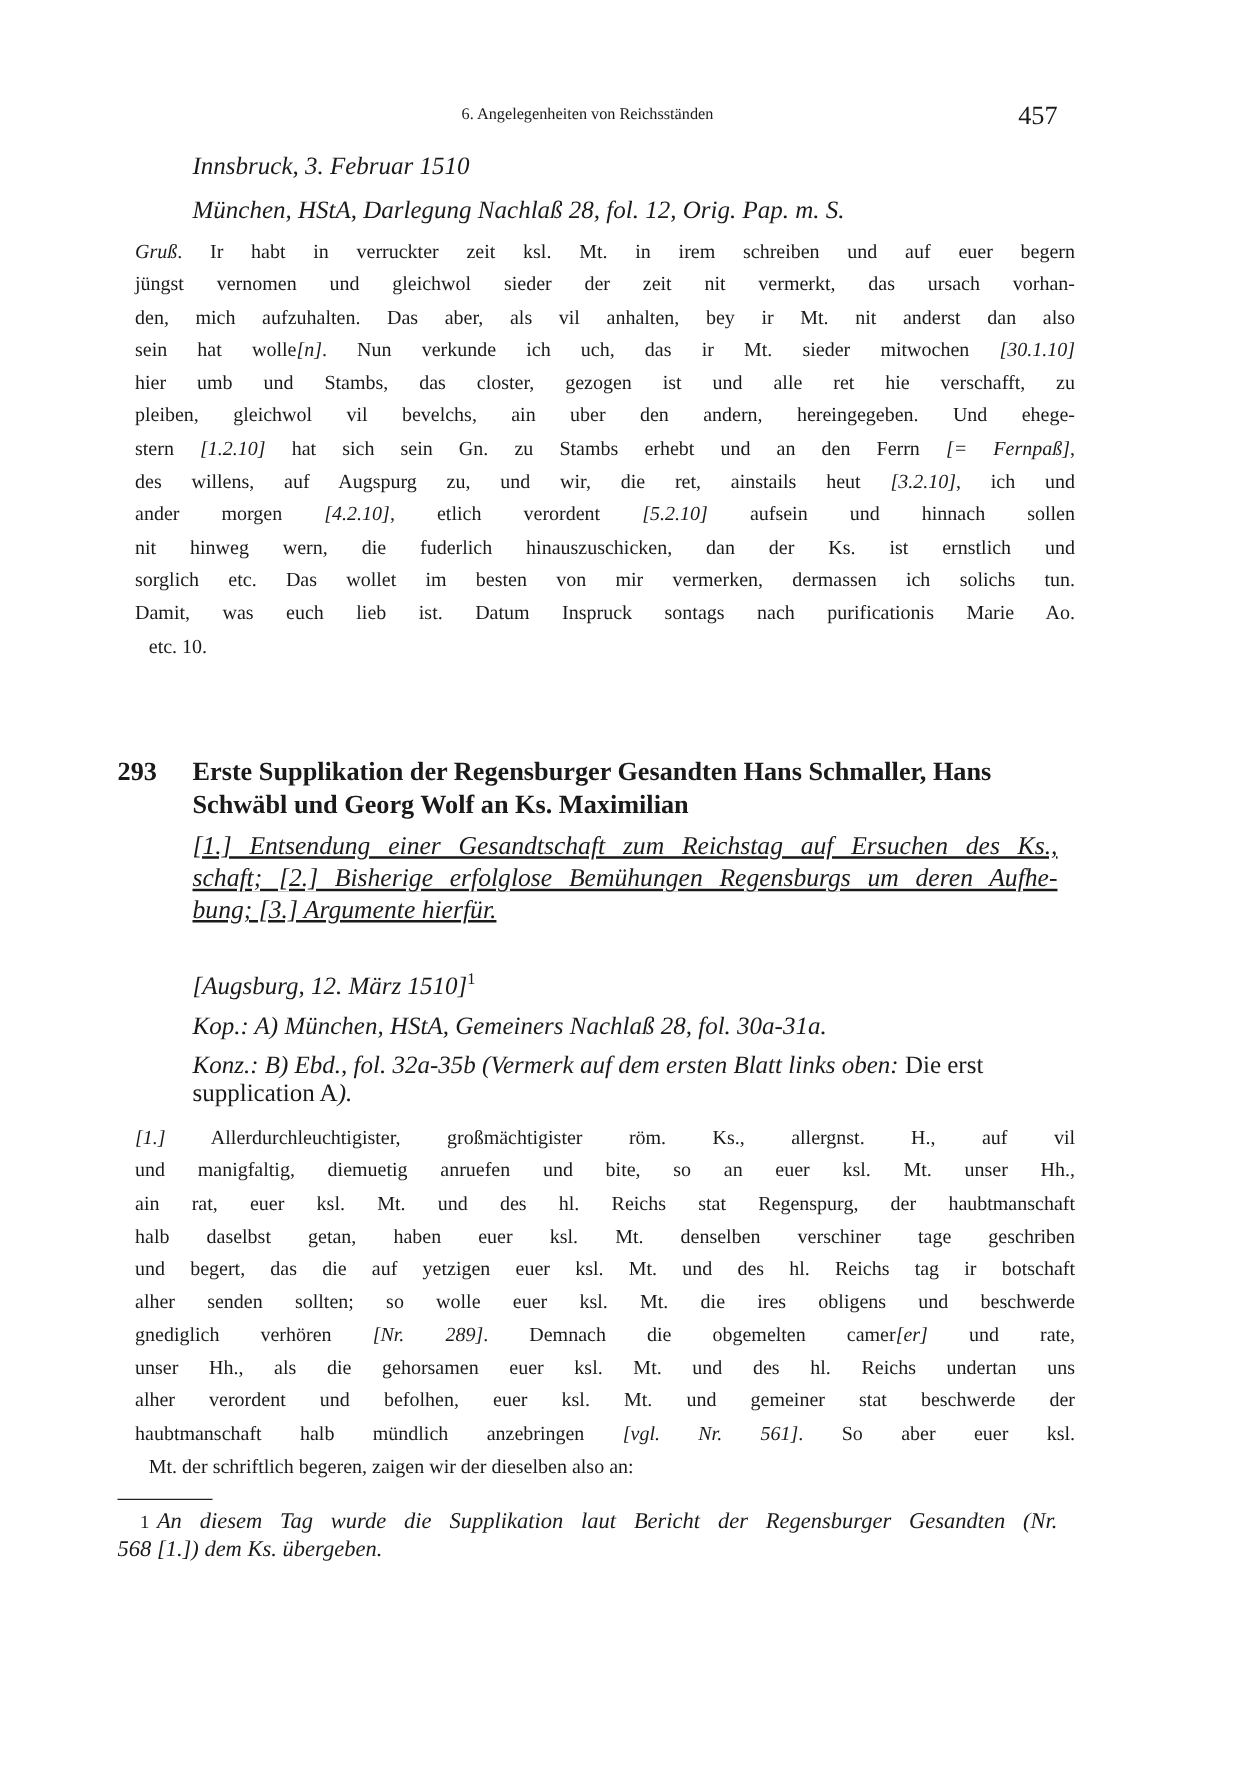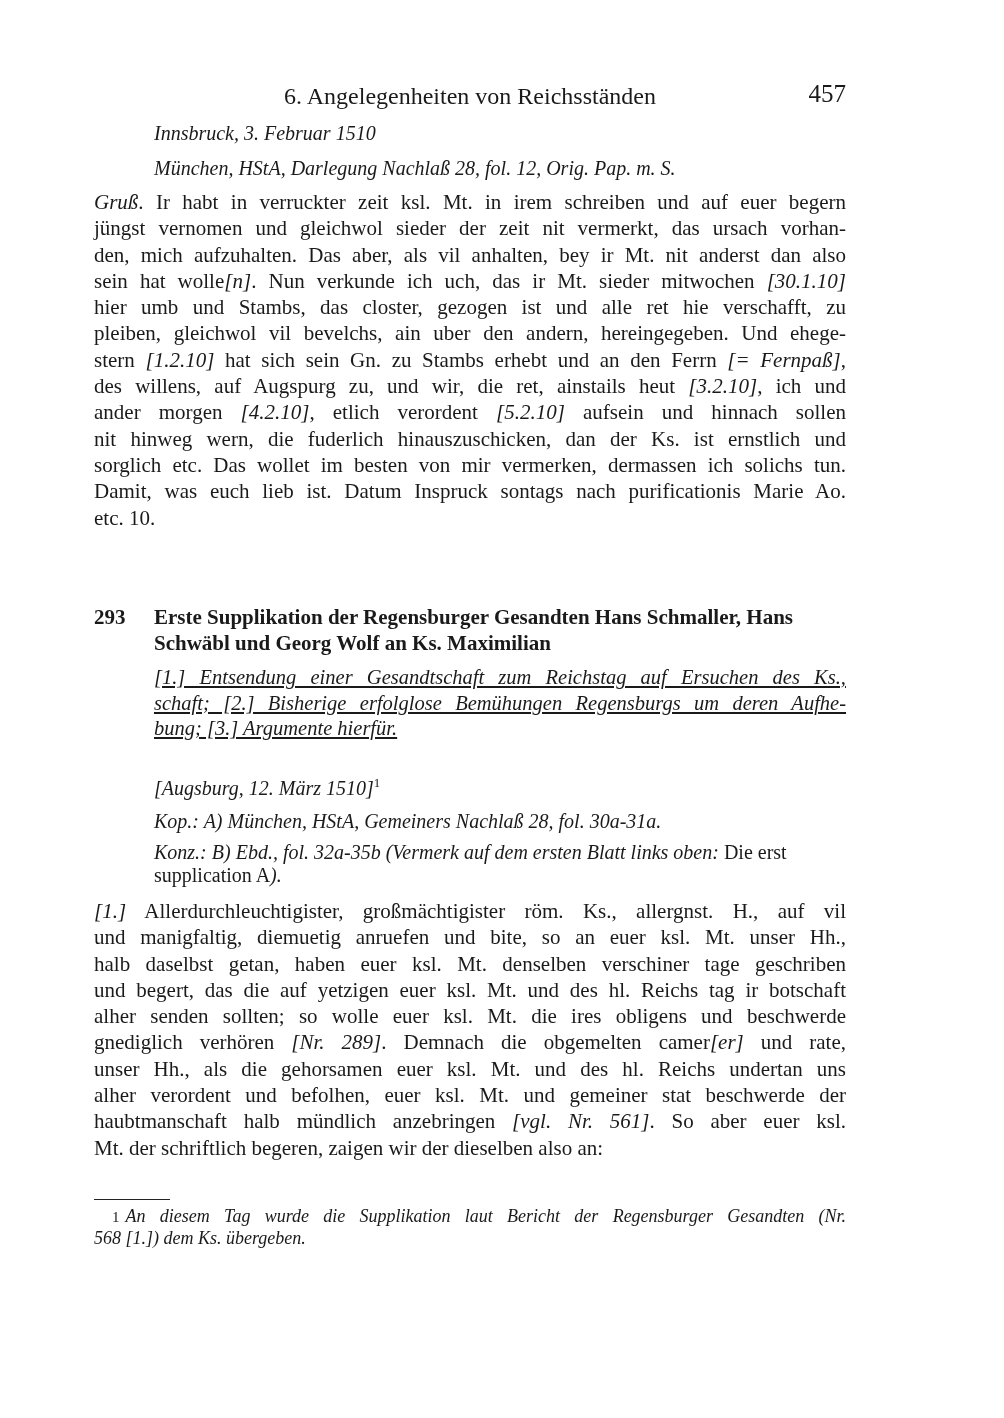--- a/index.html
+++ b/index.html
@@ -1,24 +1,24 @@
 <!DOCTYPE html>
 <html><head>
 <meta charset="utf-8">
 <style>
   html, body { margin:0; padding:0; background:#ffffff; }
   body { width:1004px; height:1418px; position:relative; overflow:hidden;
          font-family:"Liberation Serif","DejaVu Serif",serif; color:#1a1a1a; }
   .running-head { position:absolute; top:80px; left:94px; width:752px; height:28px; }
-  .rh-title { position:absolute; left:0; right:0; text-align:center; font-size:24px; top:3px; }
-  .rh-page { position:absolute; right:0; font-size:25px; top:0; }
+  .rh-title { position:absolute; left:0; right:0; text-align:center; font-size:13px; top:3px; }
+  .rh-page { position:absolute; right:0; font-size:21px; top:0; }
   .meta { position:absolute; left:154px; font-style:italic; font-size:20px; white-space:nowrap; }
-  .body-text { position:absolute; left:94px; width:752px; font-size:21px; line-height:26.3px; text-align:justify; }
+  .body-text { position:absolute; left:108px; width:752px; font-size:16px; line-height:26.3px; text-align:justify; }
   .body-text .ln { display:block; text-align:justify; text-align-last:justify; white-space:nowrap; height:26.3px; }
-  .body-text .ln.last { text-align-last:left; }
+  .body-text .ln.last { text-align-last:left;margin-left:11px; }
   .entry-head { position:absolute; left:94px; top:604px; width:752px; font-weight:bold; font-size:21px; line-height:26px; }
   .entry-num { position:absolute; left:0; top:0; }
   .entry-title { position:absolute; left:60px; top:0; width:692px; }
   .entry-title .ln { display:block; white-space:nowrap; }
   .regest { position:absolute; left:154px; width:692px; font-style:italic; font-size:20.5px; line-height:25.5px; }
   .regest .ln { display:block; white-space:nowrap; text-align:justify; text-align-last:justify;text-decoration:underline; }
   .regest .ln.last { text-align-last:left; }
   .upright { font-style:normal;margin-top:36px; }
   .it { font-style:italic; }
   sup.fn { font-size:13px; vertical-align:8px; font-style:normal; }
@@ -72,20 +72,21 @@
 <div class="meta" style="top:775px;text-align:right;"><span>[Augsburg, 12. März 1510]</span><sup class="fn">1</sup></div>
 <div class="meta" style="top:810px;">Kop.: A) München, HStA, Gemeiners Nachlaß 28, fol. 30a-31a.</div>
 <div class="meta" style="top:841px; line-height:23px;">
   <span>Konz.: B) Ebd., fol. 32a-35b (Vermerk auf dem ersten Blatt links oben:</span><span class="upright"> Die erst</span><br>
   <span class="upright">supplication A</span><span>).</span>
 </div>
 
 <div class="body-text" style="top:898px;">
     <span class="ln"><span class="it">[1.]</span><span> Allerdurchleuchtigister, großmächtigister röm. Ks., allergnst. H., auf vil</span></span>
     <span class="ln"><span>und manigfaltig, diemuetig anruefen und bite, so an euer ksl. Mt. unser Hh.,</span></span>
+    <span class="ln"><span>ain rat, euer ksl. Mt. und des hl. Reichs stat Regenspurg, der haubtmanschaft</span></span>
     <span class="ln"><span>halb daselbst getan, haben euer ksl. Mt. denselben verschiner tage geschriben</span></span>
     <span class="ln"><span>und begert, das die auf yetzigen euer ksl. Mt. und des hl. Reichs tag ir botschaft</span></span>
     <span class="ln"><span>alher senden sollten; so wolle euer ksl. Mt. die ires obligens und beschwerde</span></span>
     <span class="ln"><span>gnediglich verhören </span><span class="it">[Nr. 289]</span><span>. Demnach die obgemelten camer</span><span class="it">[er]</span><span> und rate,</span></span>
     <span class="ln"><span>unser Hh., als die gehorsamen euer ksl. Mt. und des hl. Reichs undertan uns</span></span>
     <span class="ln"><span>alher verordent und befolhen, euer ksl. Mt. und gemeiner stat beschwerde der</span></span>
     <span class="ln"><span>haubtmanschaft halb mündlich anzebringen </span><span class="it">[vgl. Nr. 561]</span><span>. So aber euer ksl.</span></span>
     <span class="ln last"><span>Mt. der schriftlich begeren, zaigen wir der dieselben also an:</span></span>
   </div>
 

